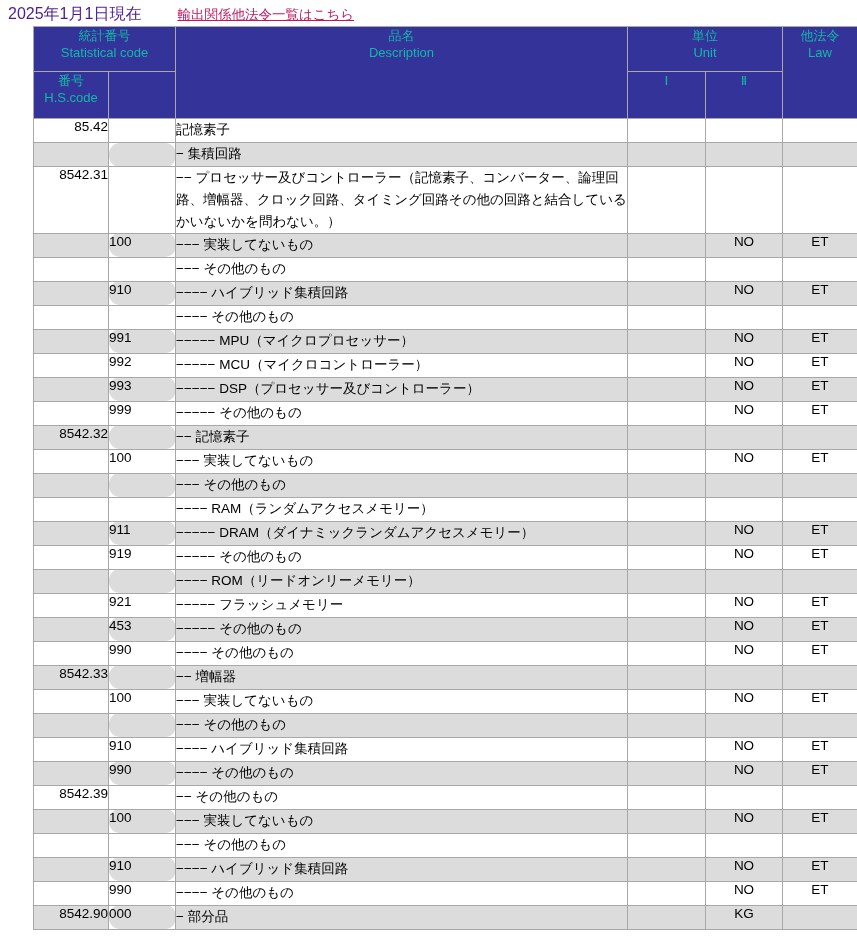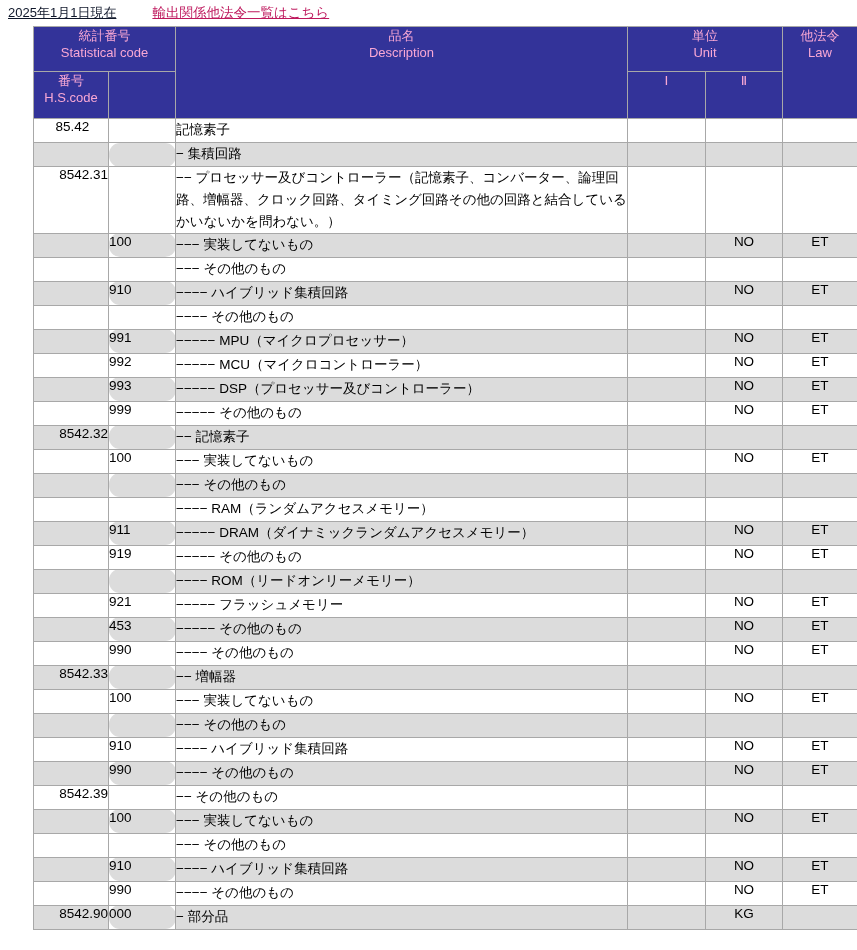--- a/index.html
+++ b/index.html
@@ -17,24 +17,23 @@
     overflow: hidden;
   }
 
   .topbar {
     display: flex;
     align-items: baseline;
     padding: 4px 0 5px 8px;
     height: 17px;
   }
   .asof-date {
-    font-size: 13px;
-    color: #0f172a;
+    font-size: 16px;
+    color: #4c1d95;
     white-space: nowrap;
-    text-decoration: underline;
   }
   .law-link {
     margin-left: 36px;
     font-size: 13.5px;
     color: #be185d;
     text-decoration: underline;
     white-space: nowrap;
     cursor: pointer;
   }
 
@@ -52,21 +51,21 @@
   table.hs td {
     border: 1px solid #a8a8a8;
     padding: 0;
     vertical-align: top;
     font-weight: normal;
   }
 
   
   thead th {
     background: #333399;
-    color: #f9a8d4;
+    color: #14b8a6;
     font-weight: bold;
     text-align: center;
     vertical-align: middle;
     border: 1px solid #9a9ab8;
     line-height: 1.32;
     font-size: 13px;
     padding: 3px 2px;
   }
   thead th .jp { display: block; }
   thead th .en { display: block; }
@@ -88,21 +87,21 @@
   
   tbody tr.shade td { background: #dcdcdc; }
   tbody tr.plain td { background: #ffffff; }
 
   td.hs {
     text-align: right;
     padding: 2px 4px 3px 4px;
     white-space: nowrap;
     font-size: 13.5px;
   }
-  td.hs.left { text-align: center; padding-left: 3px; }
+  td.hs.left { text-align: right; padding-left: 3px; }
   td.stat {
     text-align: left;
     padding: 2px 3px 3px 3px;
     white-space: nowrap;
     font-size: 13.5px;
     border-radius: 11px;
   }
   td.desc {
     text-align: left;
     padding: 3px 6px 3px 7px;

